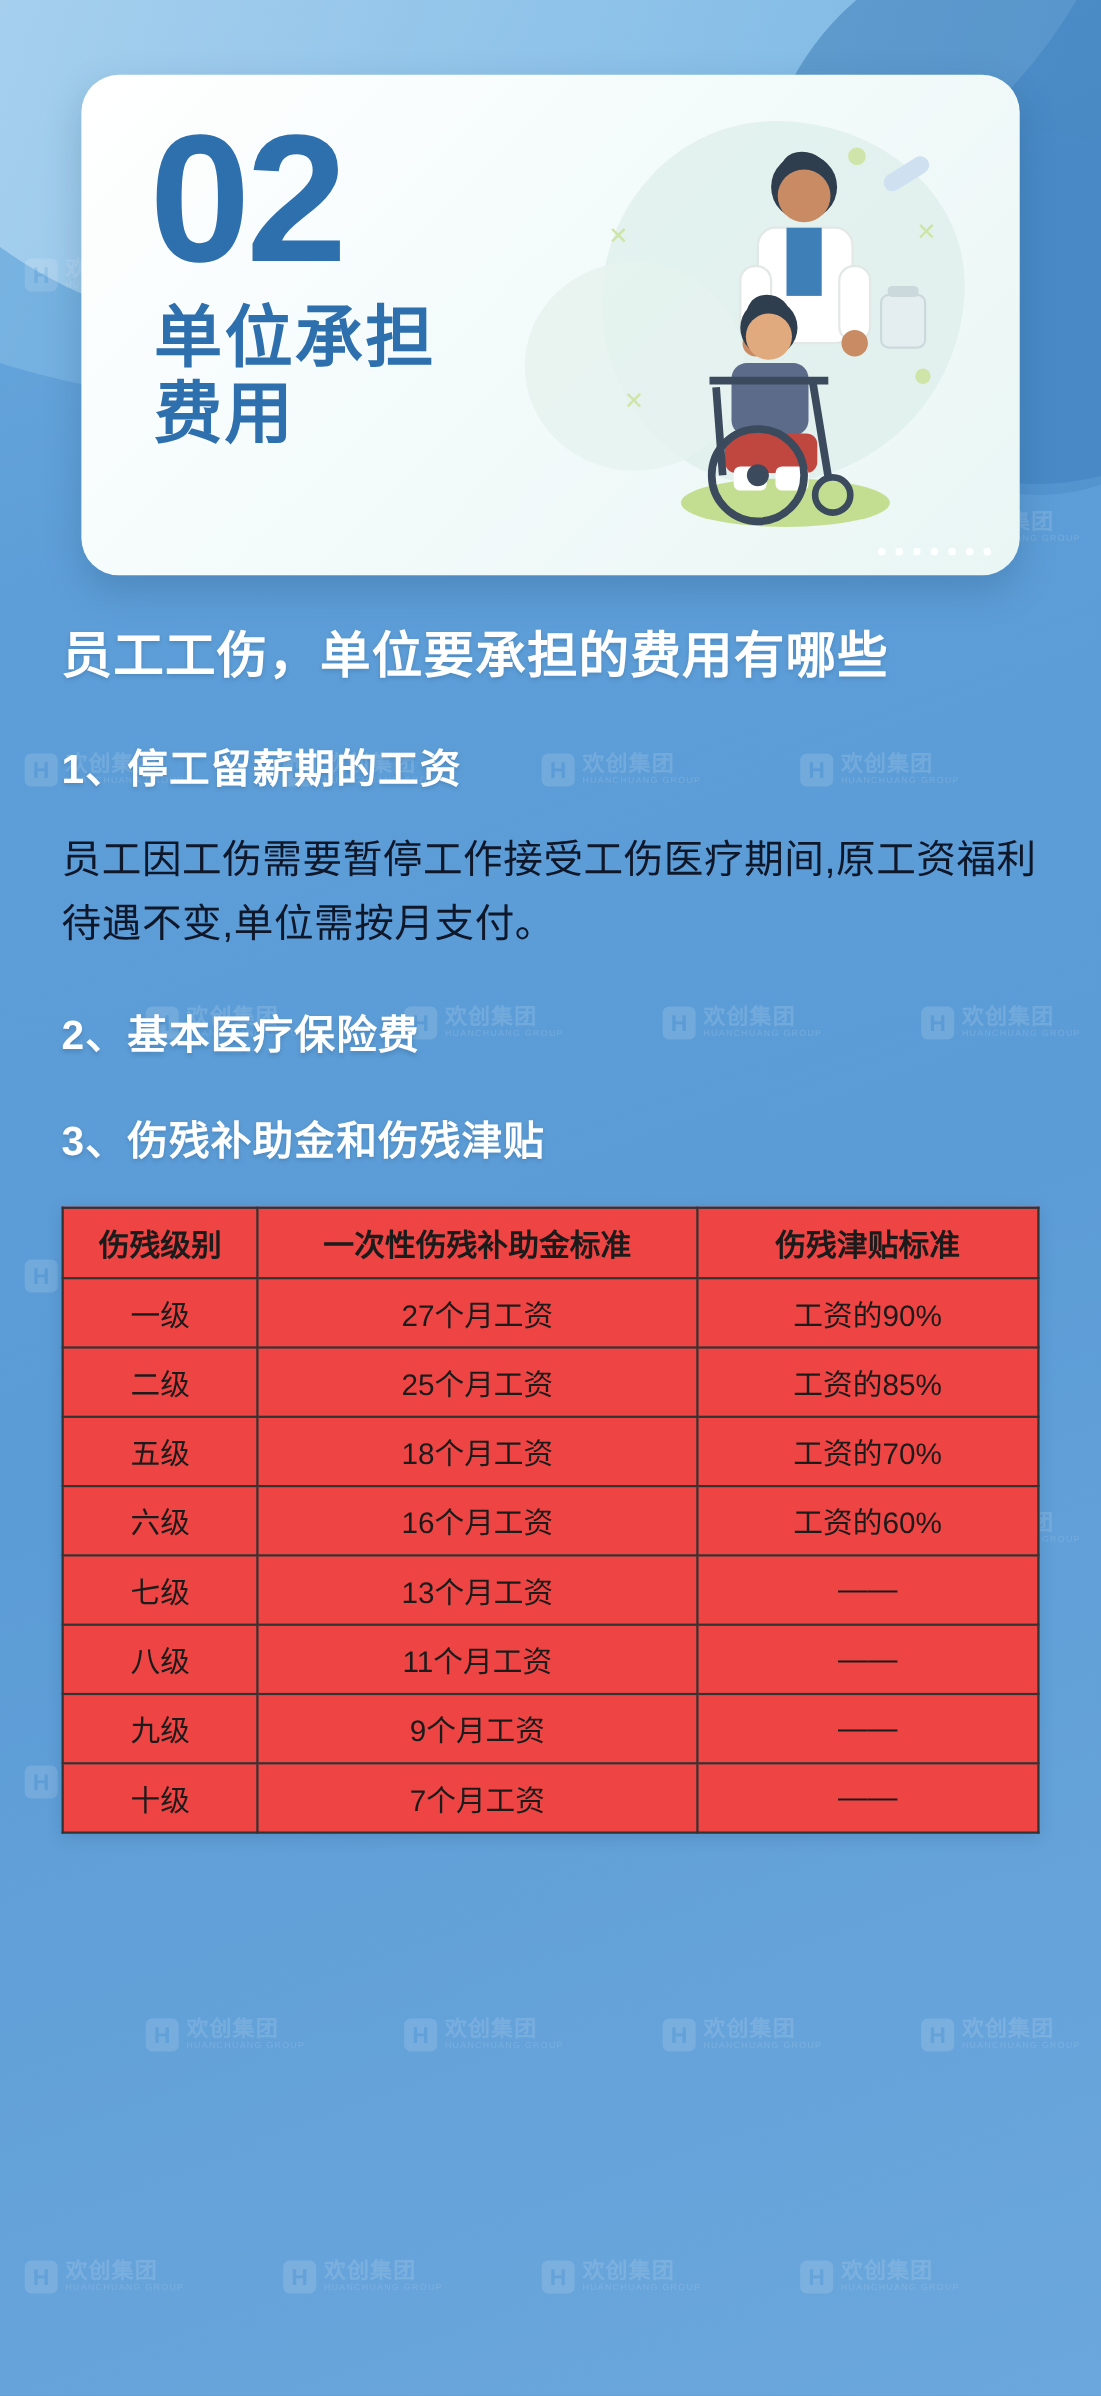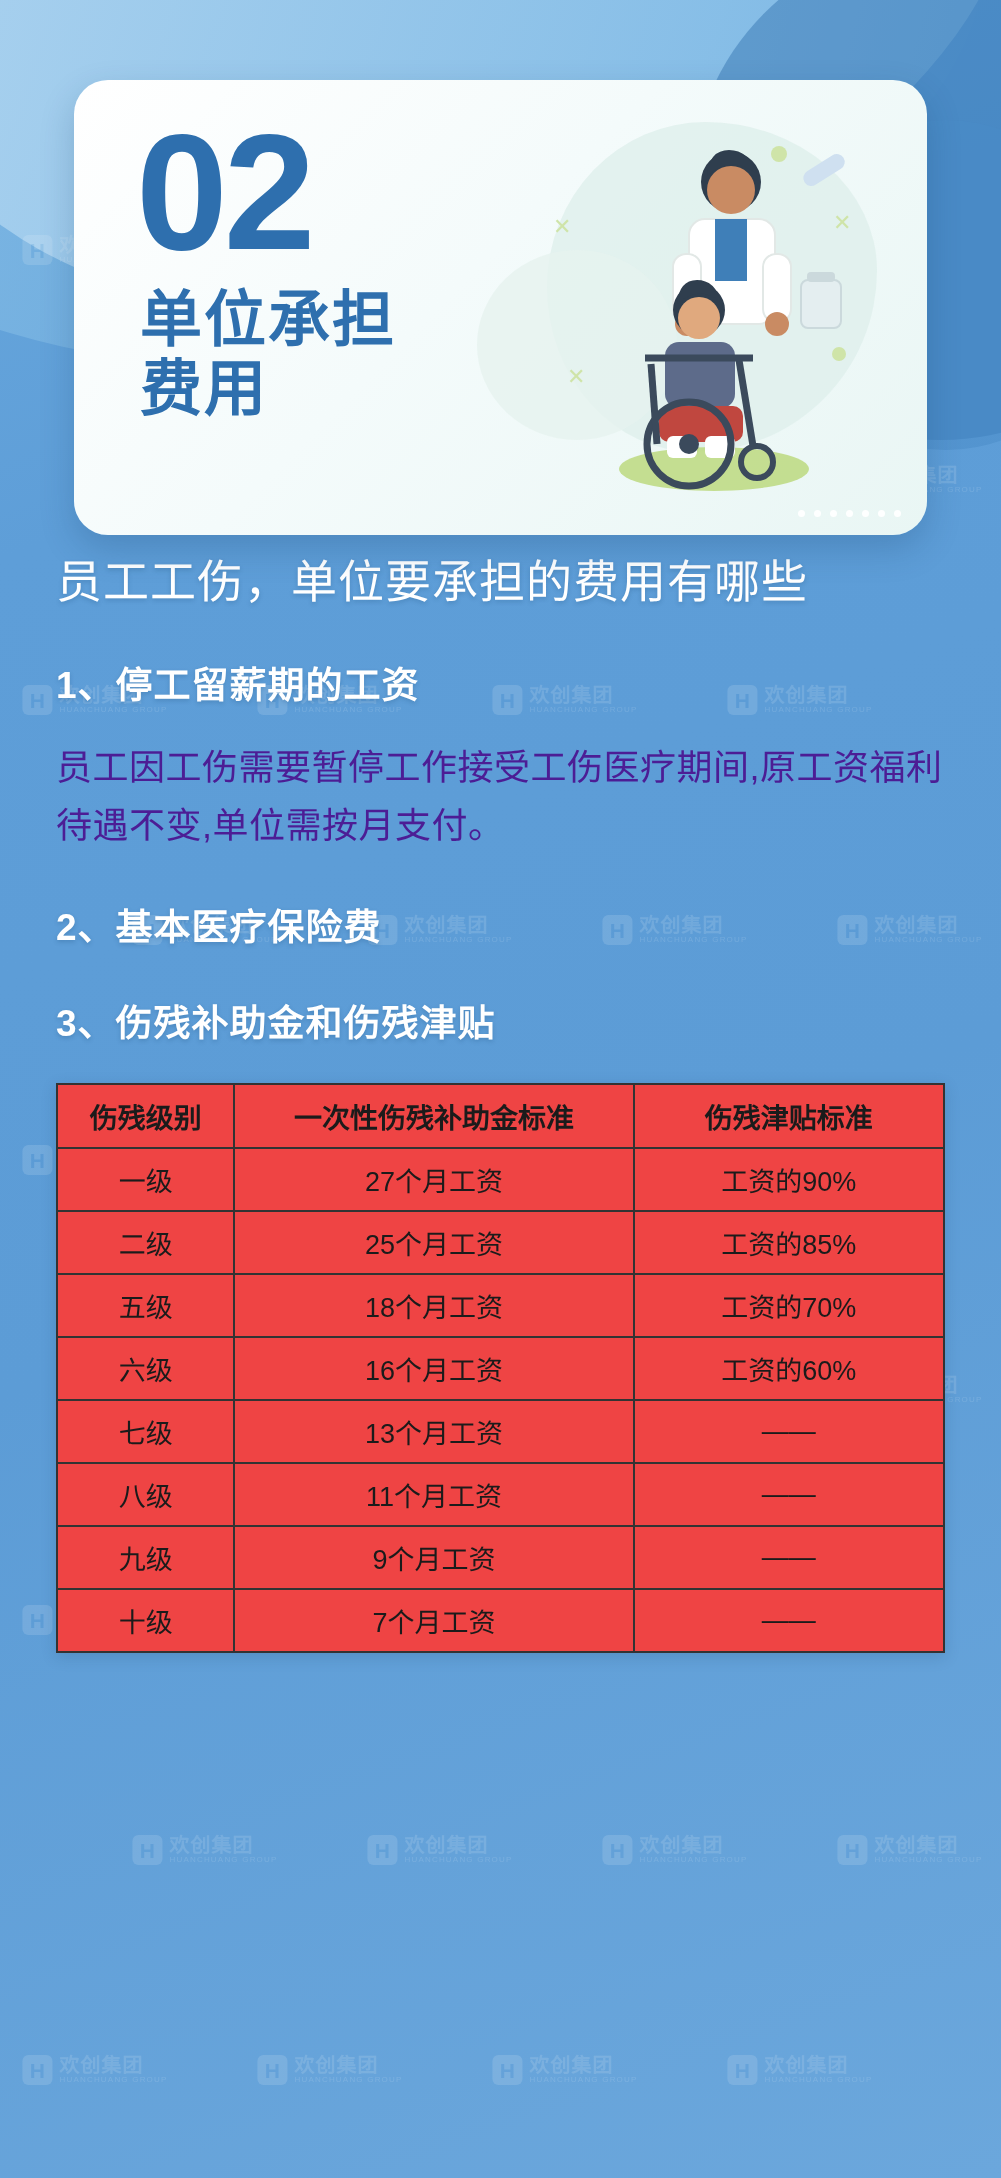--- a/index.html
+++ b/index.html
@@ -110,21 +110,21 @@
     letter-spacing: 1.2px;
     white-space: nowrap;
   }
 
   
   .page {
     position: relative;
     z-index: 10;
     width: 1001px;
     box-sizing: border-box;
-    padding: 12px 42px 40px 42px;
+    padding: 0 42px 40px 42px;
   }
 
   
   .hero {
     position: relative;
     margin: 68px 32px 0 32px;
     height: 455px;
     border-radius: 34px;
     background: linear-gradient(135deg, #ffffff 0%, #f4fbfb 45%, #e9f6f4 100%);
     box-shadow: 0 14px 34px rgba(20, 60, 100, .22);
@@ -195,41 +195,41 @@
   }
   .spark {
     position: absolute;
     color: #cfe4a8;
     font-size: 22px;
     font-weight: bold;
   }
 
   
   h1.main-title {
-    margin: 18px 0 0 14px;
+    margin: 44px 0 0 14px;
     font-size: 46px;
     line-height: 1.3;
     color: #ffffff;
-    font-weight: normal;
+    font-weight: bold;
     letter-spacing: 1px;
     text-shadow: 0 2px 4px rgba(25, 70, 115, .25);
   }
   h2.section-title {
     margin: 42px 0 0 14px;
     font-size: 37px;
     color: #ffffff;
     font-weight: bold;
     letter-spacing: 1px;
     text-shadow: 0 2px 4px rgba(25, 70, 115, .25);
   }
   p.body-text {
     margin: 30px 14px 0 14px;
     font-size: 36px;
     line-height: 1.62;
-    color: #4c1d95;
+    color: #0f172a;
     letter-spacing: .5px;
   }
 
   
   .table-wrap {
     margin: 36px 14px 0 14px;
   }
   table.benefit-table {
     width: 100%;
     border-collapse: collapse;

